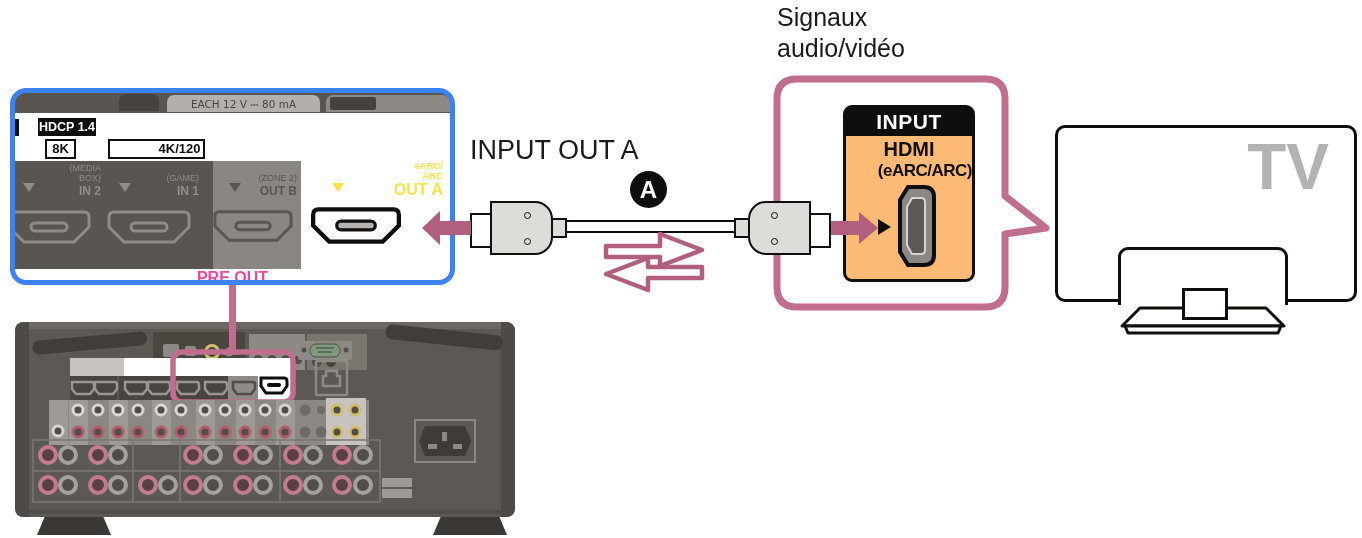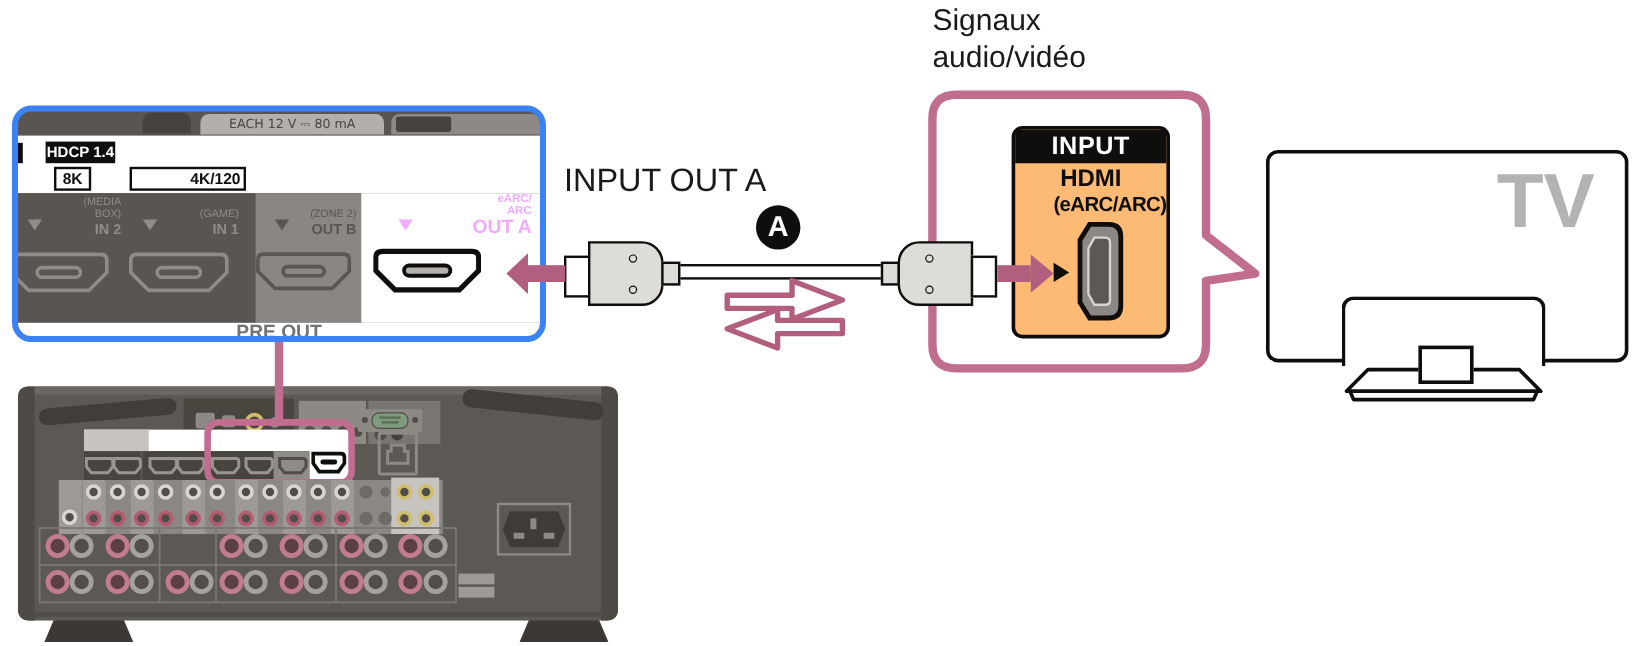--- a/index.html
+++ b/index.html
@@ -28,24 +28,24 @@
   .zoneB{position:absolute;left:198px;top:0;width:88px;height:108px;background:#8a8682;}
   .zoneA{position:absolute;left:286px;top:0;width:149px;height:108px;background:#fff;}
   .tri-down{position:absolute;width:0;height:0;border-left:6px solid transparent;
             border-right:6px solid transparent;border-top:9px solid currentColor;}
   .plabel{position:absolute;text-align:right;}
   .plabel .sub{font-size:9px;line-height:10px;}
   .plabel .nm{font-size:12px;line-height:13px;font-weight:bold;margin-top:2px;}
   .plabel4 .sub{font-weight:bold;font-size:9.5px;}
   .gray-t{color:#908d89;}
   .dim-t{color:#595551;}
-  .hi-t{color:#f0abfc;}
+  .hi-t{color:#fde047;}
   .band-preout{position:absolute;left:0;top:176px;width:435px;height:11px;background:#fff;}
   .preout-txt{position:absolute;left:0;right:0;top:0;text-align:center;font-size:16px;
-              font-weight:bold;color:#737373;}
+              font-weight:bold;color:#ec4899;}
 
   
   .pink-vline{position:absolute;left:229px;top:281px;width:7px;height:74px;background:#c16d8f;z-index:2;}
 
   
   .arrowL{position:absolute;left:422px;top:211px;width:56px;height:34px;z-index:6;}
   .arrowL .head{position:absolute;left:0;top:0;width:0;height:0;border-top:17px solid transparent;
                 border-bottom:17px solid transparent;border-right:18px solid #b25f7f;}
   .arrowL .shaft{position:absolute;left:17px;top:10px;width:32px;height:14px;background:#b25f7f;}
   .arrowR{position:absolute;left:831px;top:212px;width:48px;height:32px;z-index:6;}

